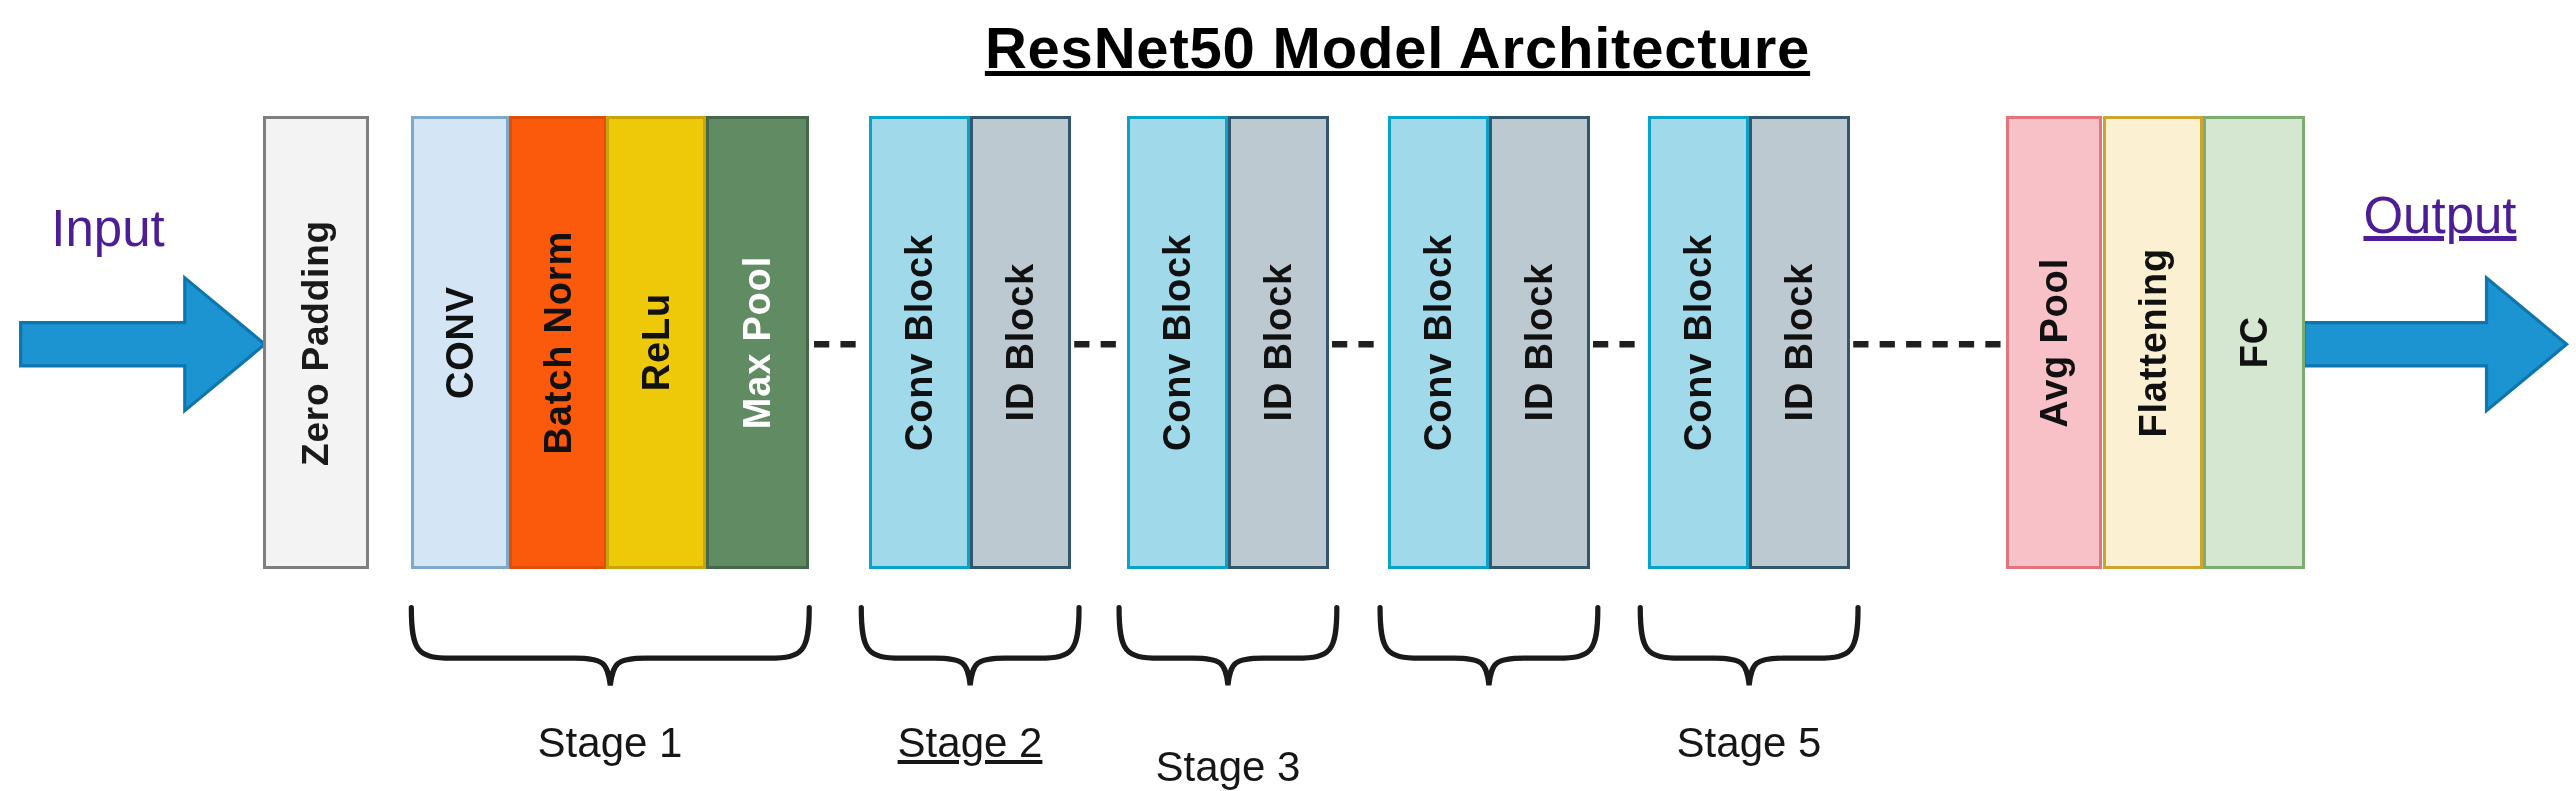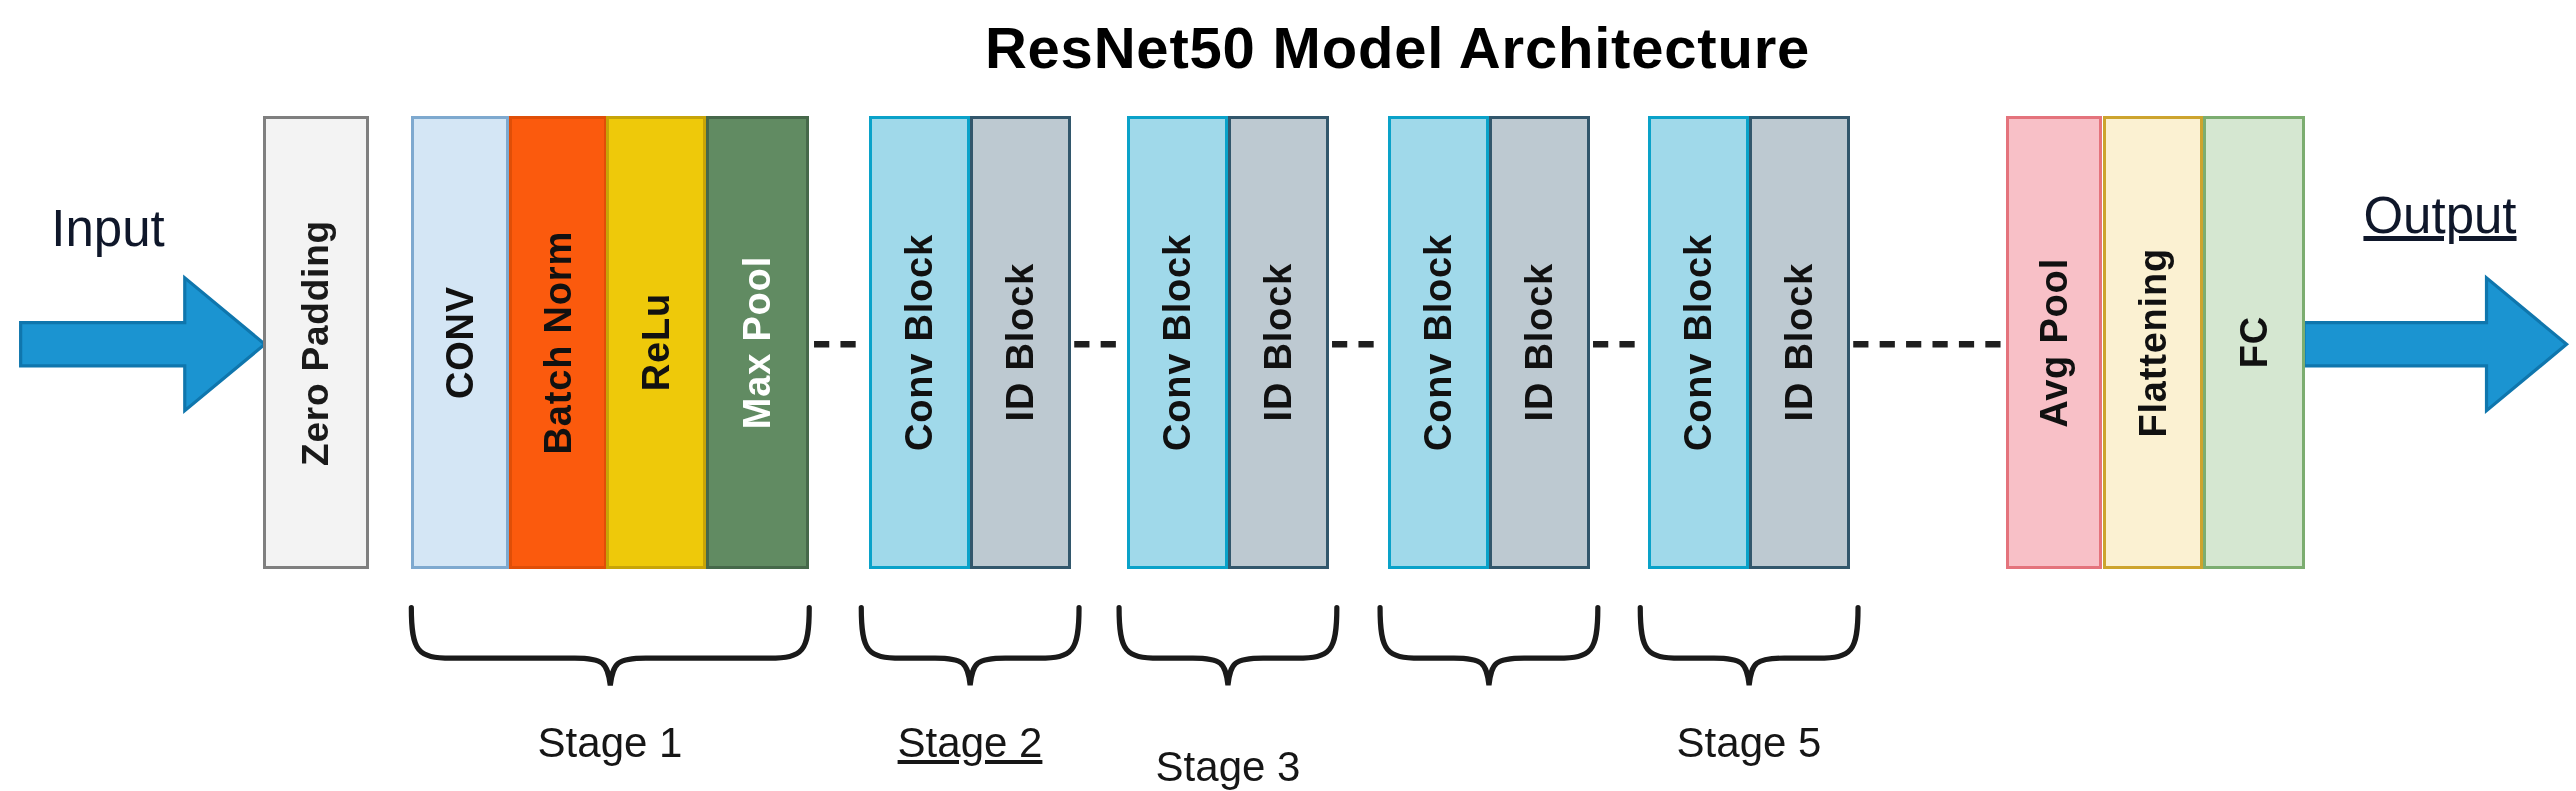--- a/index.html
+++ b/index.html
@@ -15,21 +15,21 @@
     position: absolute;
     left: 232px; top: 14.4px; width: 2331px;
     text-align: center;
     font-size: 58px;
     font-weight: bold;
     letter-spacing: 0.8px;
   }
   .io-label {
     position: absolute;
     font-size: 51px;
-    color: #0f172a;
+    color: #4c1d95;
     text-align: center;
   }
   .io-label.input  { left: 16px;   top: 199px; width: 184px; }
   .io-label.output { left: 2332px; top: 186px; width: 216px; text-decoration: underline; }
   .block {
     position: absolute;
     top: 116px;
     height: 453px;
     box-sizing: border-box;
     border: 3.2px solid;
@@ -58,21 +58,21 @@
     left: 0; top: 0;
     width: 2576px; height: 791px;
     pointer-events: none;
   }
 </style>
 </head>
 <body>
 
 <div class="canvas">
 
-  <div class="title" style="color: rgb(0, 0, 0);">ResNet50 Model Architecture</div>
+  <div class="title" style="color: rgb(0, 0, 0); text-decoration: underline;">ResNet50 Model Architecture</div>
 
   <div class="io-label input">Input</div>
   <div class="io-label output">Output</div>
 
   <svg class="layer" viewBox="0 0 3216 988" xmlns="http://www.w3.org/2000/svg">
 
     <polygon stroke-width="4" points="25,403 230,403 230,347 330,430 230,513 230,457 25,457" style="fill: rgb(27, 148, 209); stroke: rgb(15, 118, 173);"></polygon>
 
     <polygon stroke-width="4" points="2877,403 3105,403 3105,347 3205,430 3105,513 3105,457 2877,457" style="fill: rgb(27, 148, 209); stroke: rgb(15, 118, 173);"></polygon>
 

